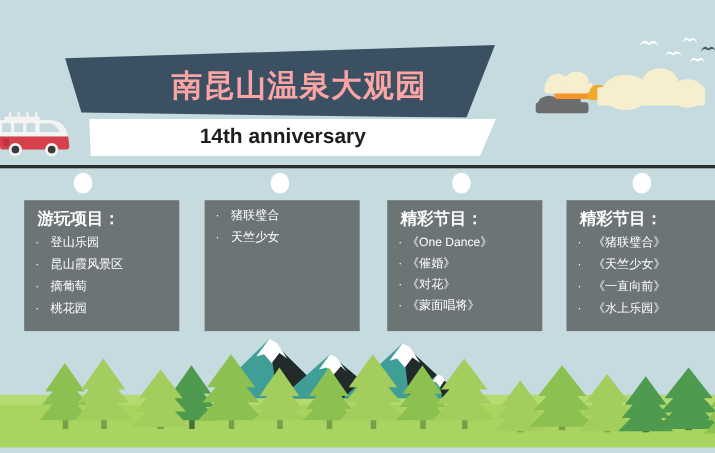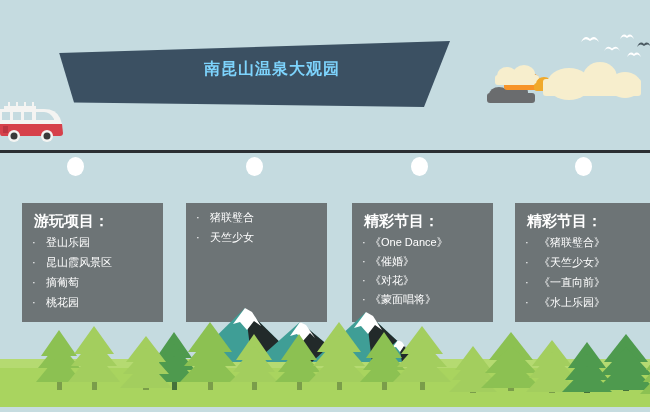--- a/index.html
+++ b/index.html
@@ -84,22 +84,22 @@
     left: 56px; top: 41px;
     width: 400px; height: 66px;
     background: #3b5062;
     clip-path: polygon(0.8% 18%, 98.5% 0%, 92% 100%, 4.5% 93%);
   }
   #title-banner-dark .banner-text {
     position: absolute;
     left: 0; right: 0;
     top: 18px;
     text-align: center;
-    color: #7dd3fc;
-    font-size: 16px;
+    color: #fca5a5;
+    font-size: 28px;
     font-weight: bold;
     letter-spacing: 1px;
     padding-left: 32px;
   }
 
   #title-banner-light {
     position: absolute;
     left: 81px; top: 108px;
     width: 370px; height: 34px;
     background: #ffffff;
@@ -132,21 +132,20 @@
   }
 
   
   .info-card {
     position: absolute;
     top: 182px;
     width: 141px;
     height: 119px;
     background: #6d7476;
     padding: 9px 6px 6px 10px;
-    margin-top: 21px;
   }
   .card-title {
     color: #ffffff;
     font-size: 15px;
     font-weight: bold;
     line-height: 1.2;
     margin: 0 0 7px 2px;
     white-space: nowrap;
   }
   .card-list {
@@ -269,20 +268,23 @@
       <circle cx="14" cy="36" r="3.5" fill="#3a3a3a"></circle>
       <circle cx="47" cy="36" r="6" fill="#f4f4f2"></circle>
       <circle cx="47" cy="36" r="3.5" fill="#3a3a3a"></circle>
     </svg>
   </div>
 
   <div id="title-banner-dark">
     <div class="banner-text">南昆山温泉大观园</div>
   </div>
 
+  <div id="title-banner-light">
+    <div class="banner-text">14th anniversary</div>
+  </div>
 
   <div id="timeline-rule"></div>
   <div class="timeline-dot" style="left:67px;"></div>
   <div class="timeline-dot" style="left:246px;"></div>
   <div class="timeline-dot" style="left:411px;"></div>
   <div class="timeline-dot" style="left:575px;"></div>
 
   <div id="cards-container">
       <div class="info-card" style="left: 22px;">
         <div class="card-title">游玩项目：</div>

